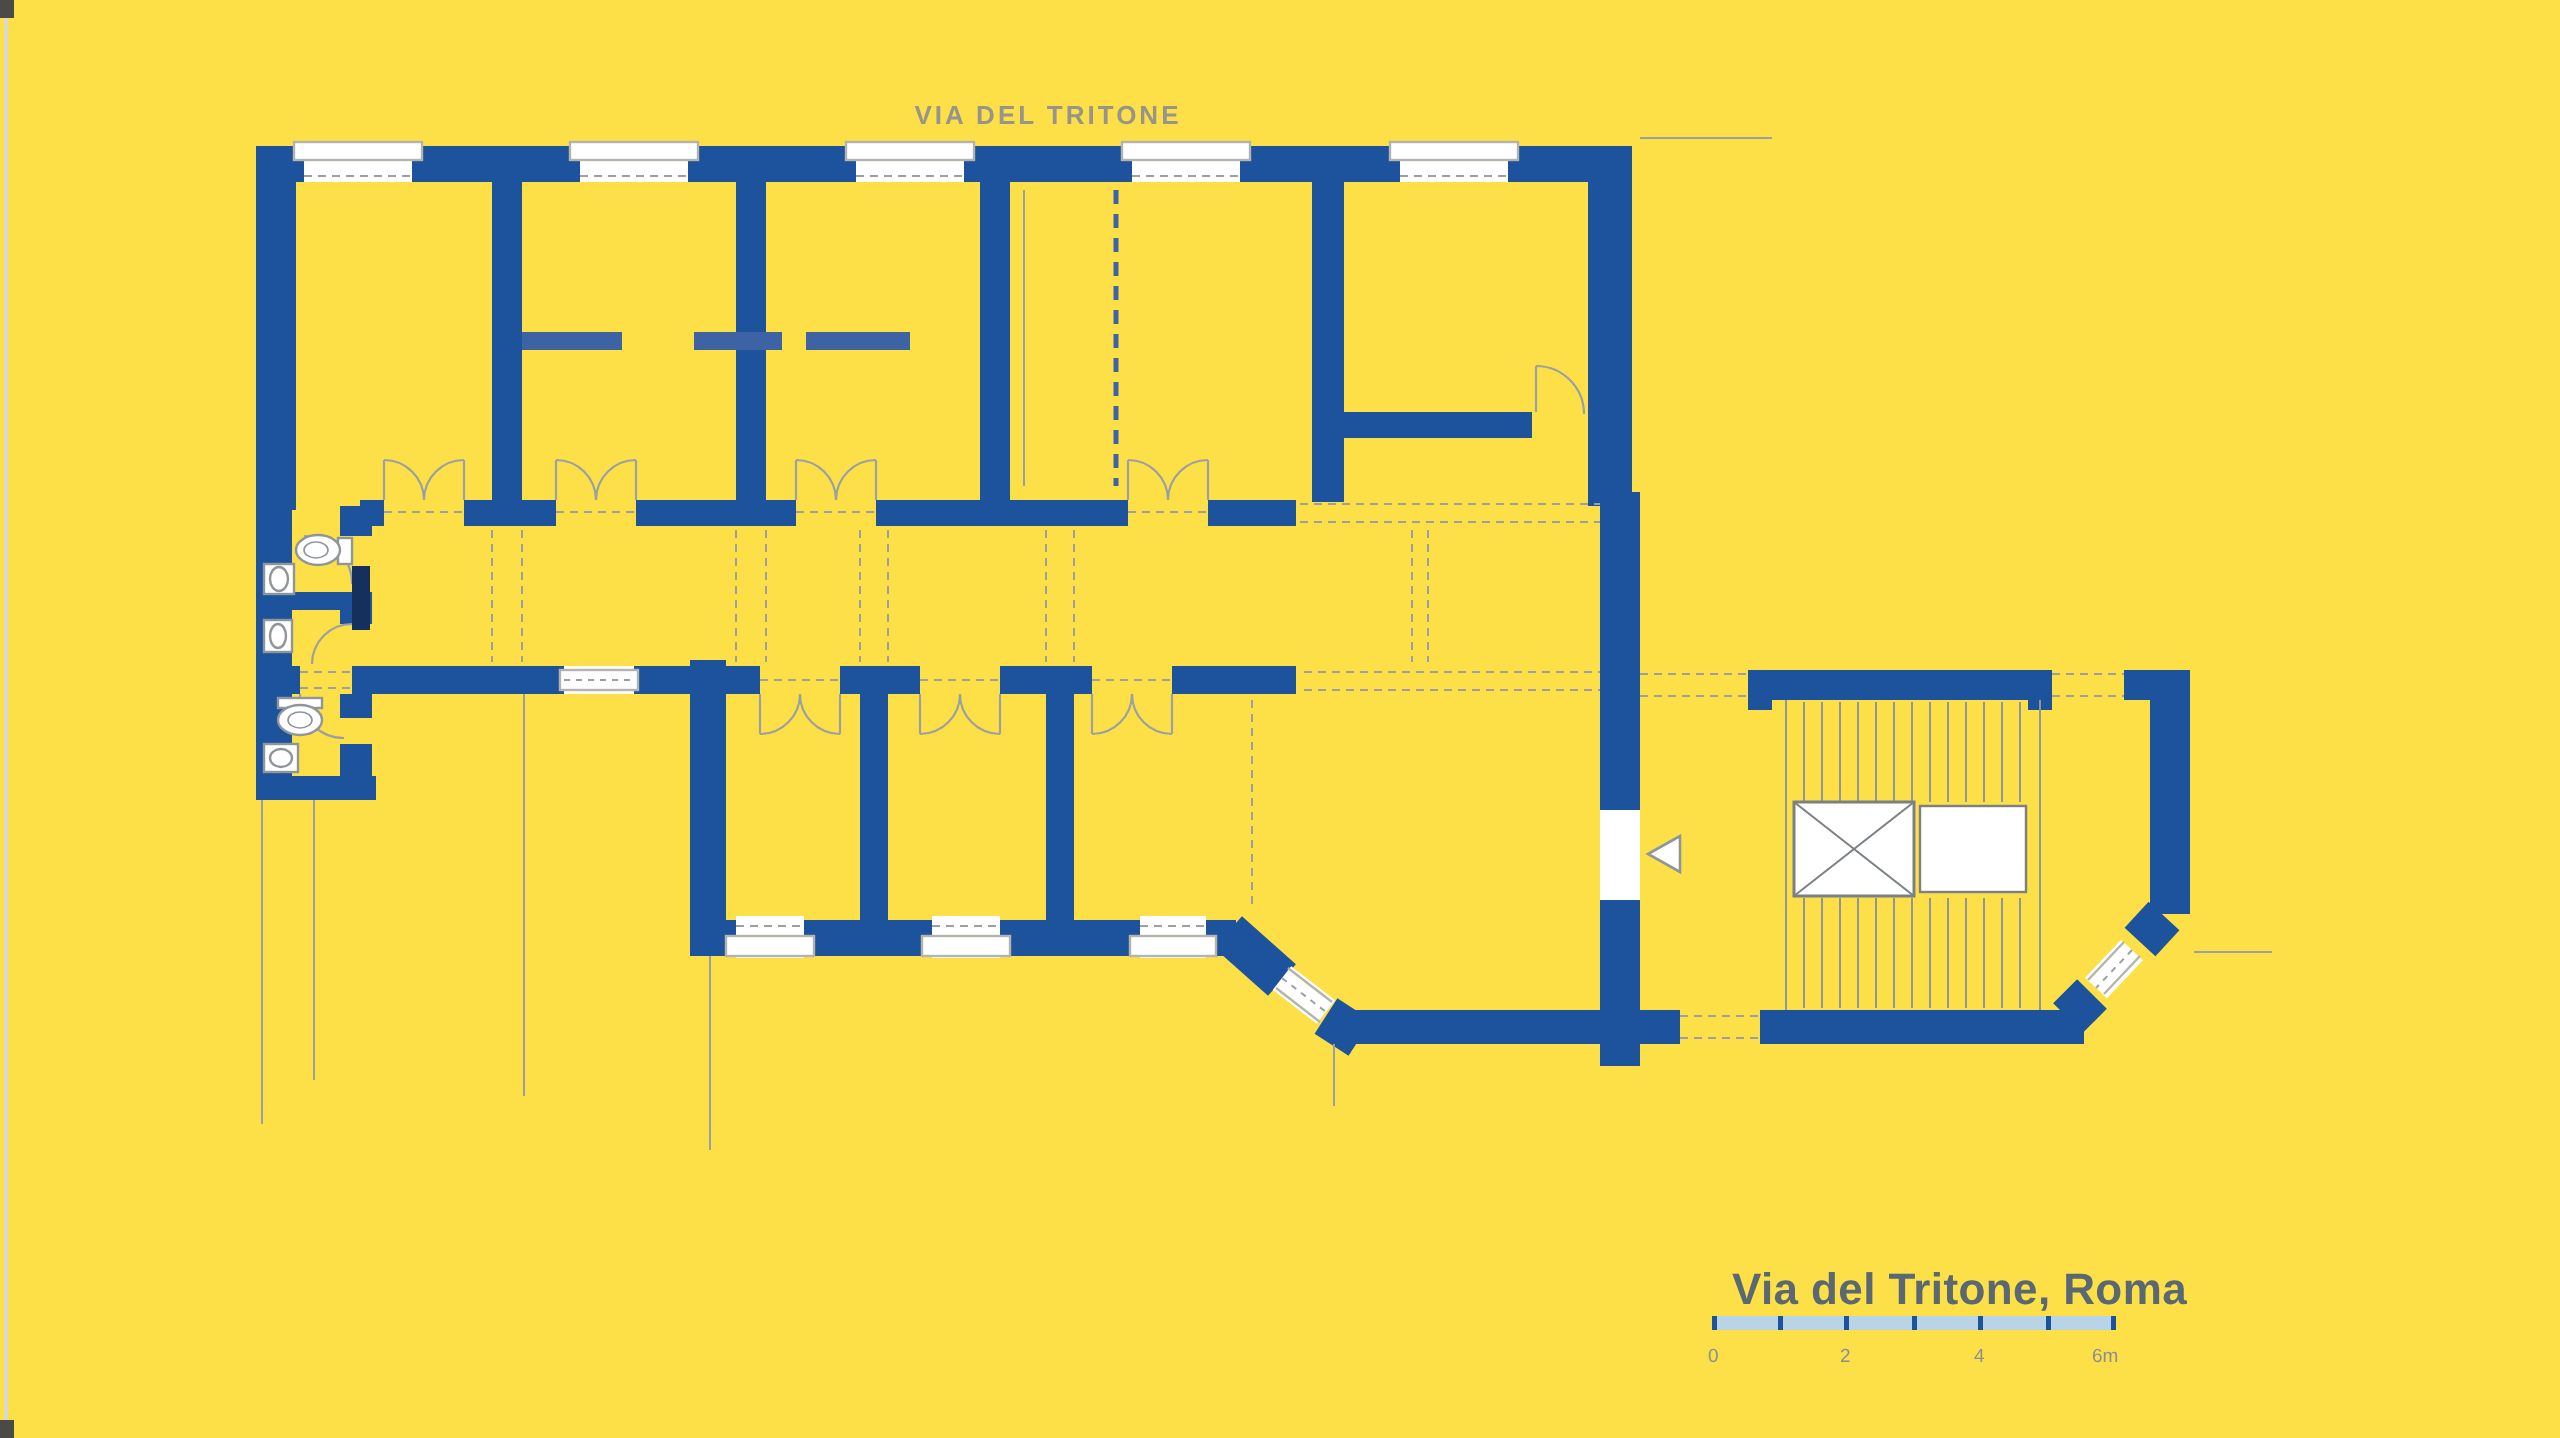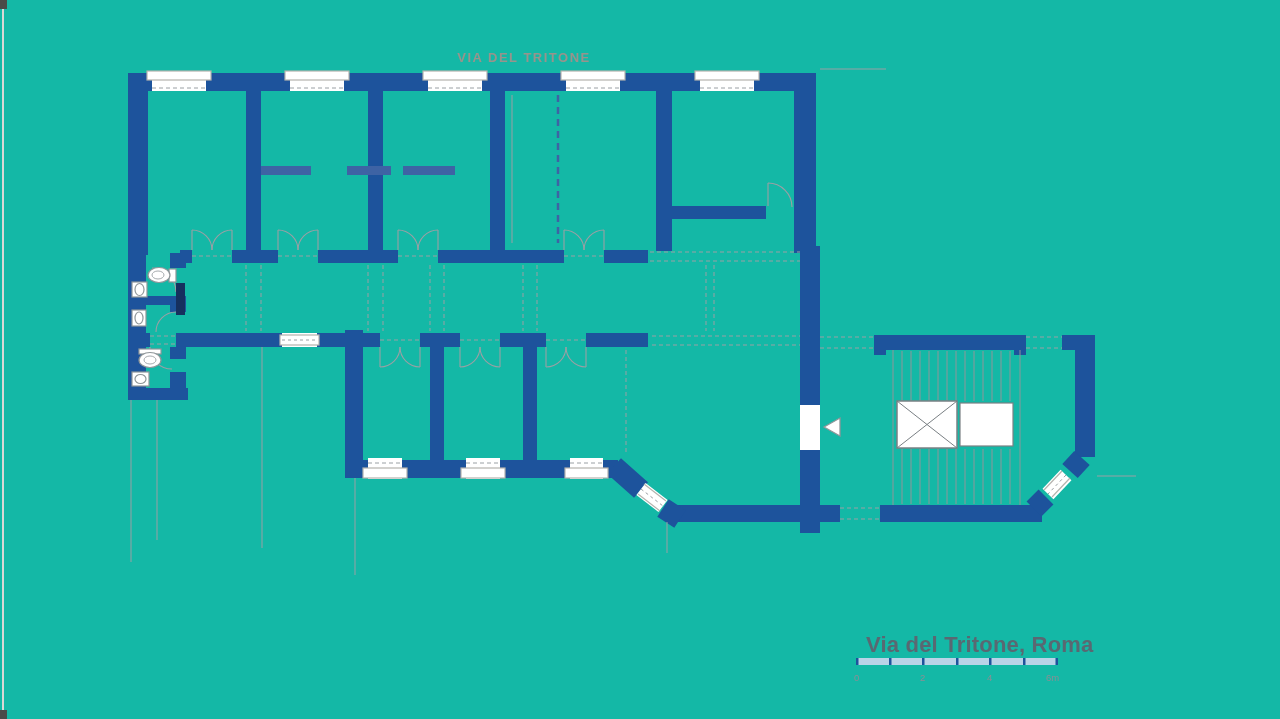--- a/index.html
+++ b/index.html
@@ -1,17 +1,17 @@
 <!DOCTYPE html>
 <html><head>
 <meta charset="utf-8">
 <style>
   html,body{margin:0;padding:0;background:#e9e9e9;}
   .canvas{
-    position:relative;width:1280px;height:719px;background:#14b8a6;
+    position:relative;width:1280px;height:719px;background:#fde047;
     font-family:"Liberation Sans", sans-serif;overflow:hidden;
   }
   svg{position:absolute;left:0;top:0;}
   .street-label{fill:#97948c;font-size:13px;font-weight:bold;letter-spacing:1.5px;}
   .plan-title{fill:#596872;font-size:22px;font-weight:bold;letter-spacing:0.2px;}
   .scale-label{fill:#8a8f94;font-size:9.5px;}
 </style>
 </head>
 <body>
 

